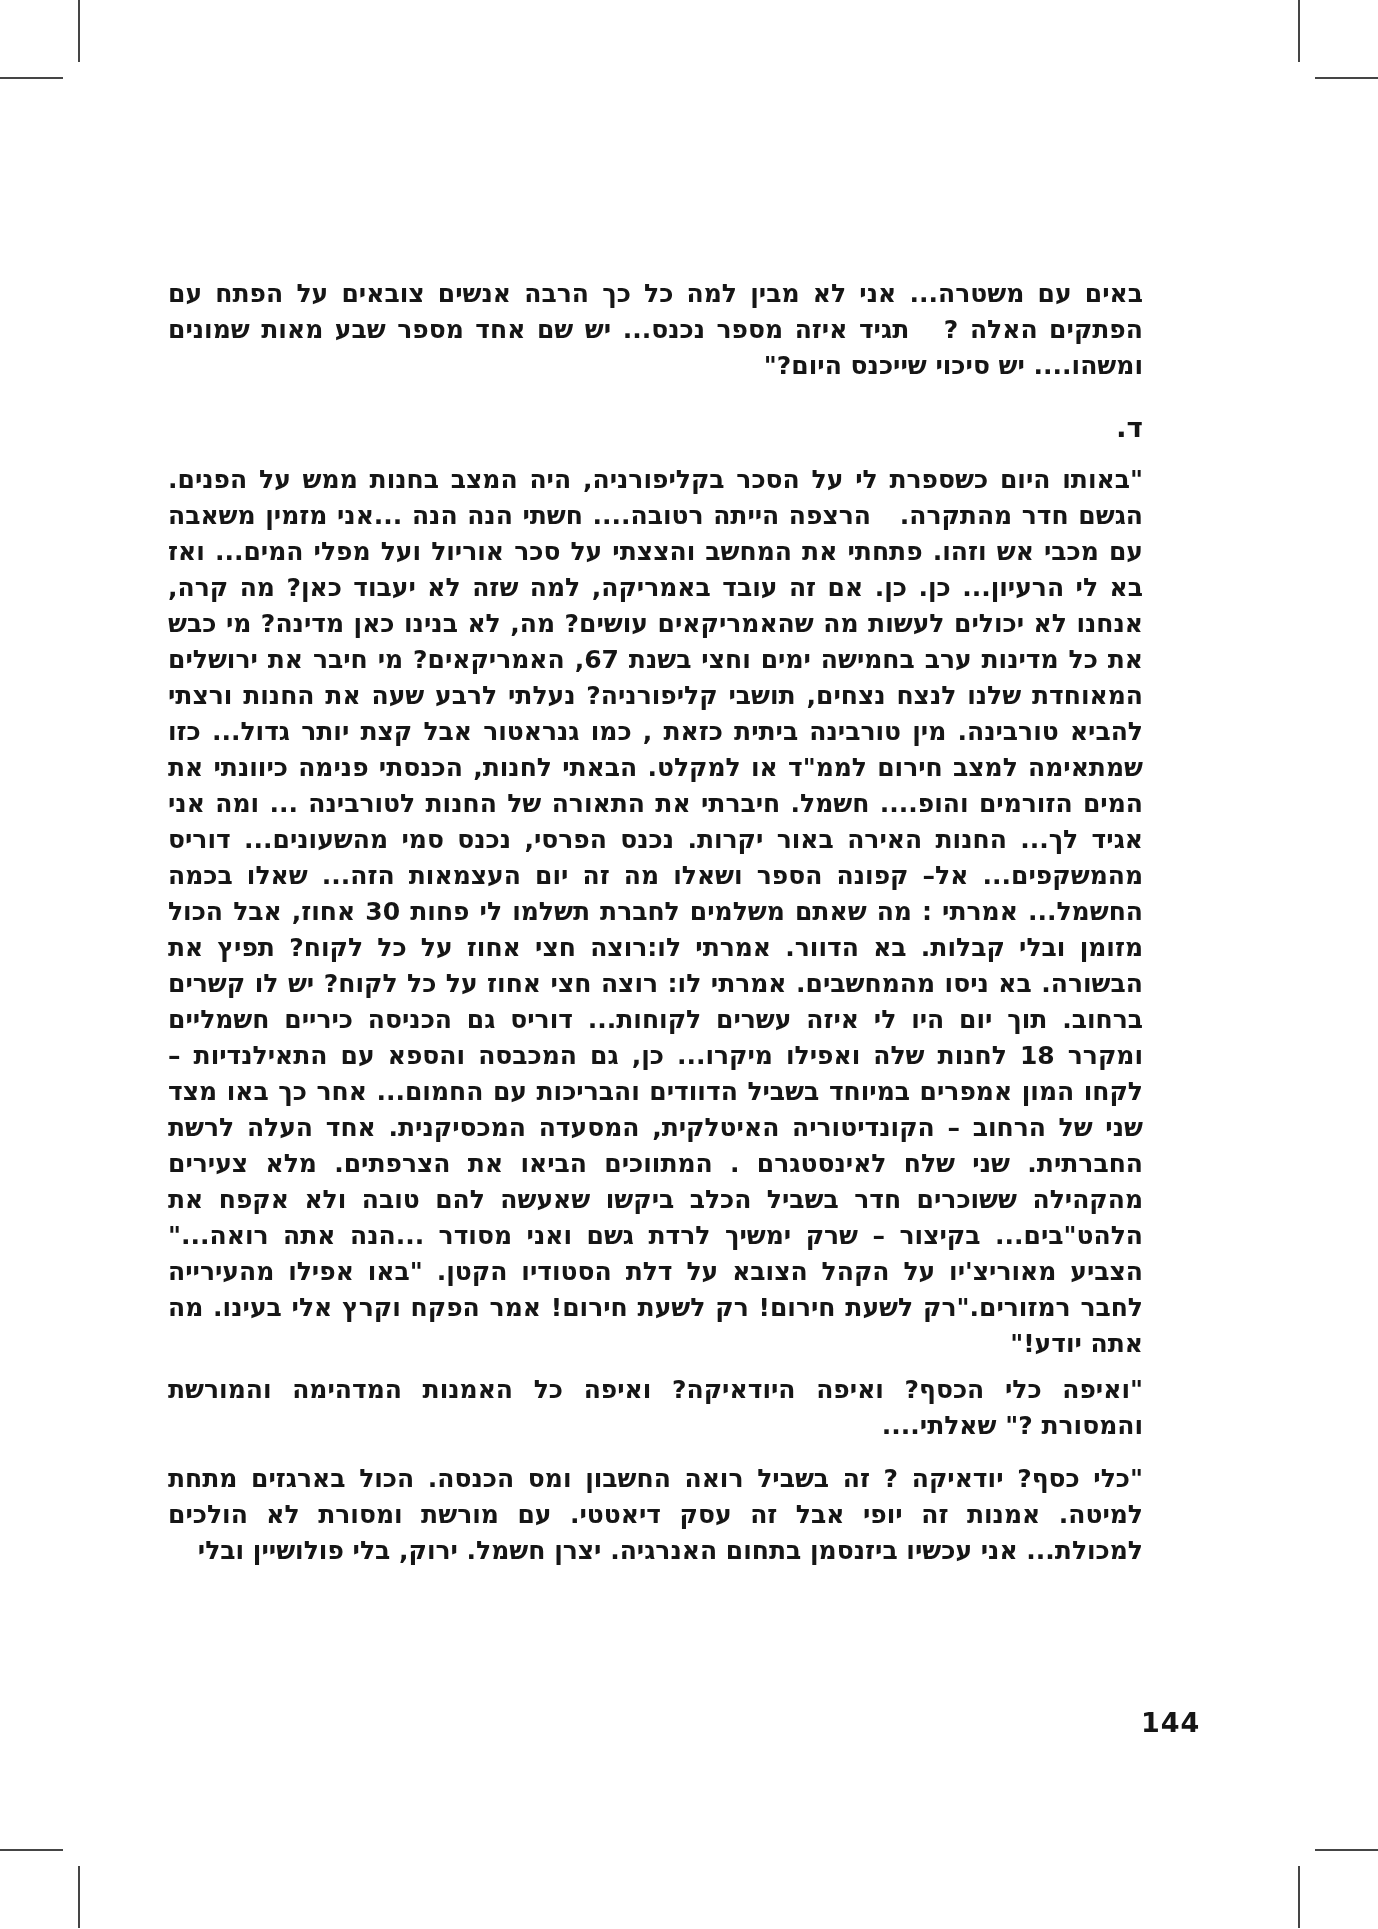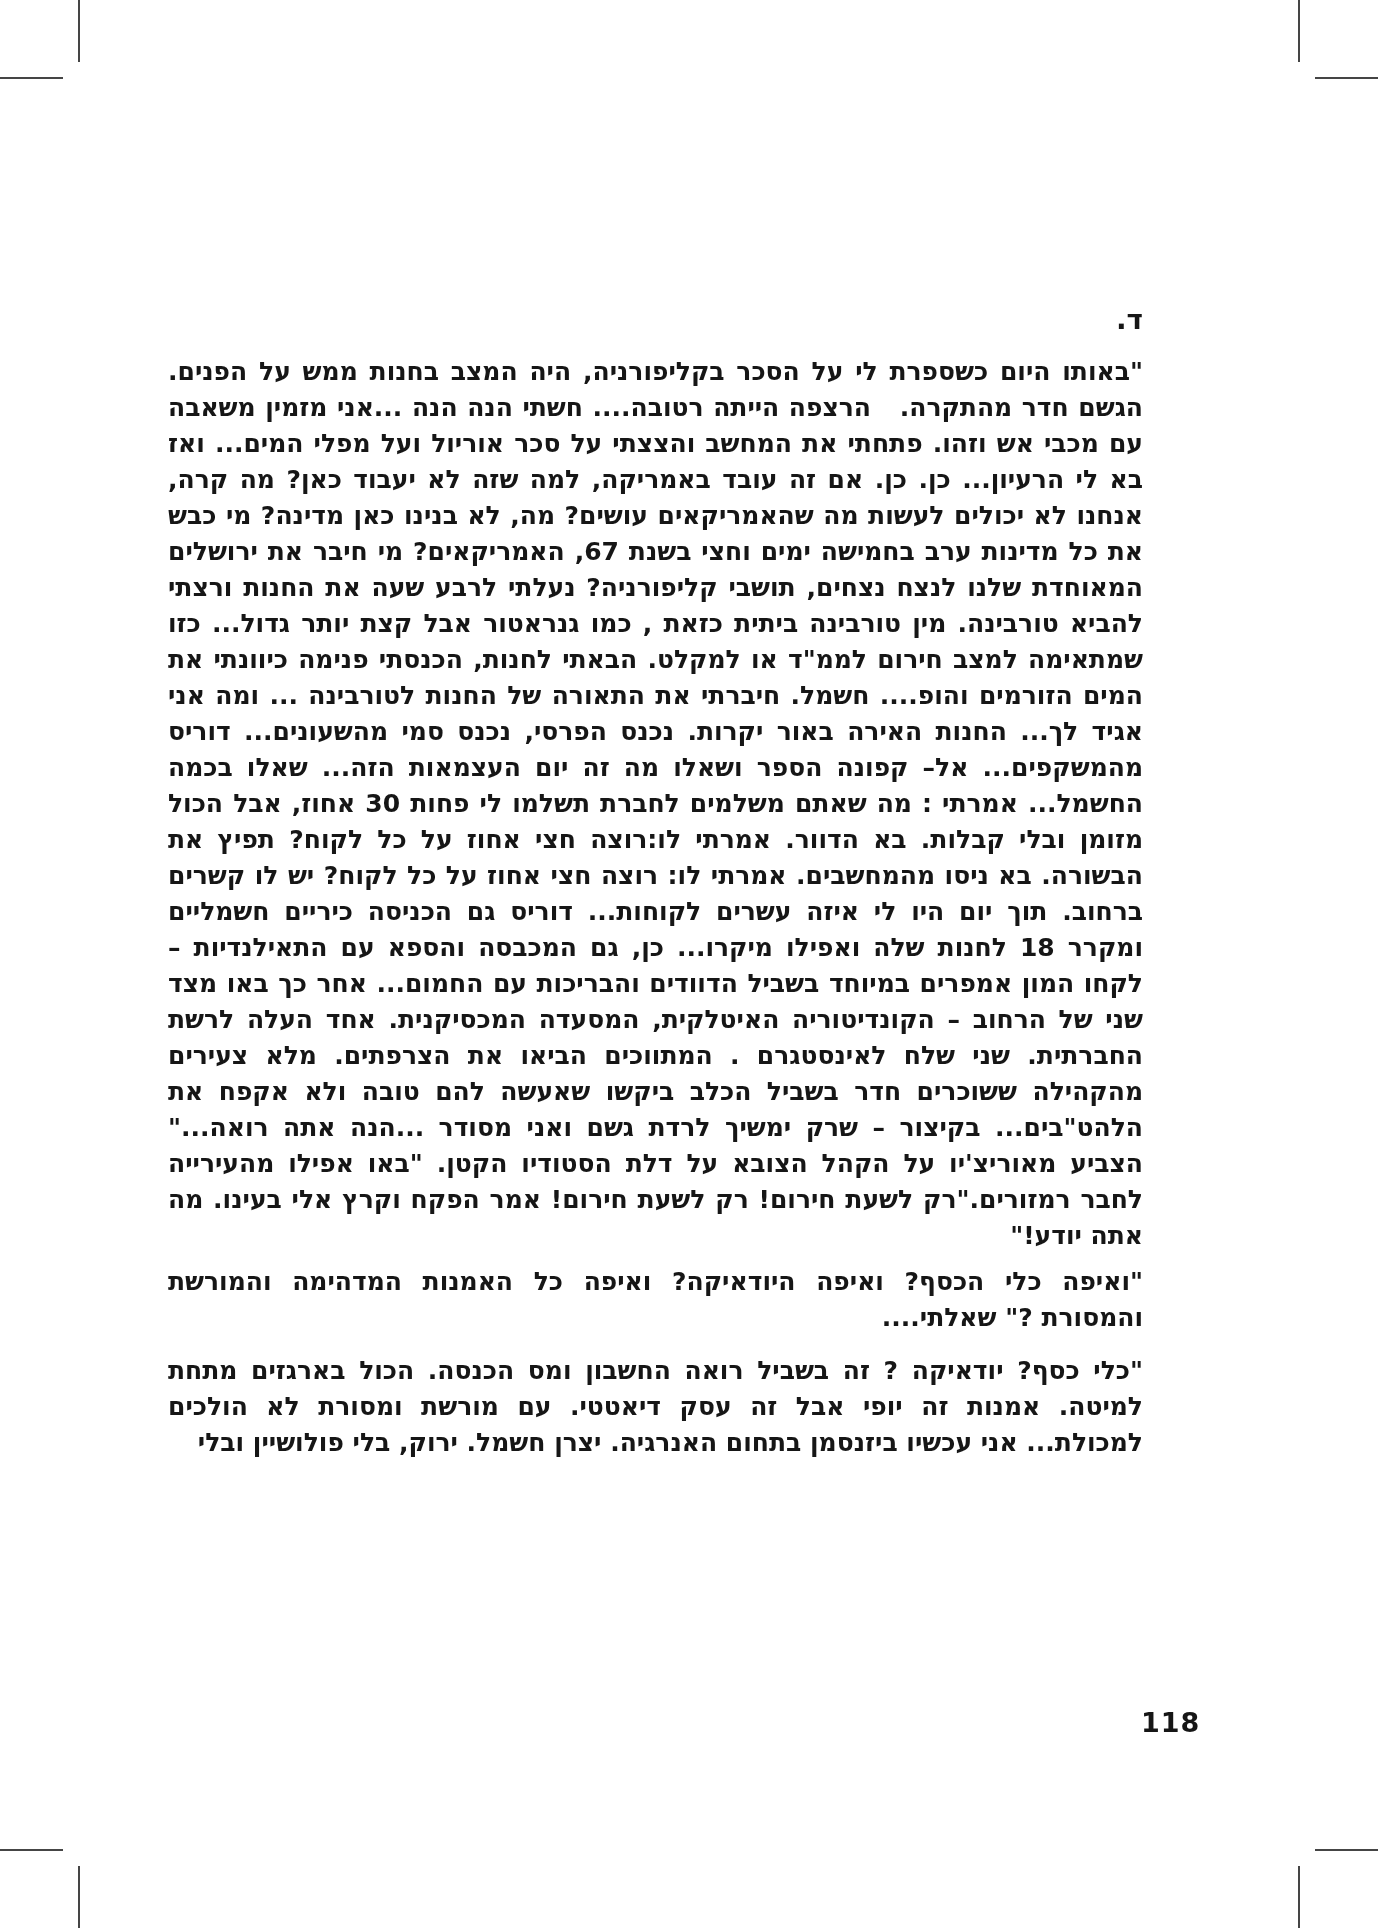--- a/index.html
+++ b/index.html
@@ -67,19 +67,20 @@
 <div class="crop v tl-v"></div>
 <div class="crop h tl-h"></div>
 <div class="crop v tr-v"></div>
 <div class="crop h tr-h"></div>
 <div class="crop h bl-h"></div>
 <div class="crop v bl-v"></div>
 <div class="crop h br-h"></div>
 <div class="crop v br-v"></div>
 
 <div class="text-col" dir="rtl">
+  <p>באים עם משטרה... אני לא מבין למה כל כך הרבה אנשים צובאים על הפתח עם הפתקים האלה ?   תגיד איזה מספר נכנס... יש שם אחד מספר שבע מאות שמונים ומשהו.... יש סיכוי שייכנס היום?"</p>
   <div class="section-heading">ד.</div>
   <p>"באותו היום כשספרת לי על הסכר בקליפורניה, היה המצב בחנות ממש על הפנים. הגשם חדר מהתקרה.   הרצפה הייתה רטובה.... חשתי הנה הנה ...אני מזמין משאבה עם מכבי אש וזהו. פתחתי את המחשב והצצתי על סכר אוריול ועל מפלי המים... ואז בא לי הרעיון... כן. כן. אם זה עובד באמריקה, למה שזה לא יעבוד כאן? מה קרה, אנחנו לא יכולים לעשות מה שהאמריקאים עושים? מה, לא בנינו כאן מדינה? מי כבש את כל מדינות ערב בחמישה ימים וחצי בשנת 67, האמריקאים? מי חיבר את ירושלים המאוחדת שלנו לנצח נצחים, תושבי קליפורניה? נעלתי לרבע שעה את החנות ורצתי להביא טורבינה. מין טורבינה ביתית כזאת , כמו גנראטור אבל קצת יותר גדול... כזו שמתאימה למצב חירום לממ"ד או למקלט. הבאתי לחנות, הכנסתי פנימה כיוונתי את המים הזורמים והופ.... חשמל. חיברתי את התאורה של החנות לטורבינה ... ומה אני אגיד לך... החנות האירה באור יקרות. נכנס הפרסי, נכנס סמי מהשעונים... דוריס מהמשקפים... אל– קפונה הספר ושאלו מה זה יום העצמאות הזה... שאלו בכמה החשמל... אמרתי : מה שאתם משלמים לחברת תשלמו לי פחות 30 אחוז, אבל הכול מזומן ובלי קבלות. בא הדוור. אמרתי לו:רוצה חצי אחוז על כל לקוח? תפיץ את הבשורה. בא ניסו מהמחשבים. אמרתי לו: רוצה חצי אחוז על כל לקוח? יש לו קשרים ברחוב. תוך יום היו לי איזה עשרים לקוחות... דוריס גם הכניסה כיריים חשמליים ומקרר 18 לחנות שלה ואפילו מיקרו... כן, גם המכבסה והספא עם התאילנדיות – לקחו המון אמפרים במיוחד בשביל הדוודים והבריכות עם החמום... אחר כך באו מצד שני של הרחוב – הקונדיטוריה האיטלקית, המסעדה המכסיקנית. אחד העלה לרשת החברתית. שני שלח לאינסטגרם . המתווכים הביאו את הצרפתים. מלא צעירים מהקהילה ששוכרים חדר בשביל הכלב ביקשו שאעשה להם טובה ולא אקפח את הלהט"בים... בקיצור – שרק ימשיך לרדת גשם ואני מסודר ...הנה אתה רואה..." הצביע מאוריצ'יו על הקהל הצובא על דלת הסטודיו הקטן. "באו אפילו מהעירייה לחבר רמזורים."רק לשעת חירום! רק לשעת חירום! אמר הפקח וקרץ אלי בעינו. מה אתה יודע!"</p>
   <p class="gap-after">"ואיפה כלי הכסף? ואיפה היודאיקה? ואיפה כל האמנות המדהימה והמורשת והמסורת ?" שאלתי....</p>
   <p>"כלי כסף? יודאיקה ? זה בשביל רואה החשבון ומס הכנסה. הכול בארגזים מתחת למיטה. אמנות זה יופי אבל זה עסק דיאטטי. עם מורשת ומסורת לא הולכים למכולת... אני עכשיו ביזנסמן בתחום האנרגיה. יצרן חשמל. ירוק, בלי פולושיין ובלי</p>
 </div>
 
-<div class="page-number">118</div>
+<div class="page-number">144</div>
 
 </body></html>

